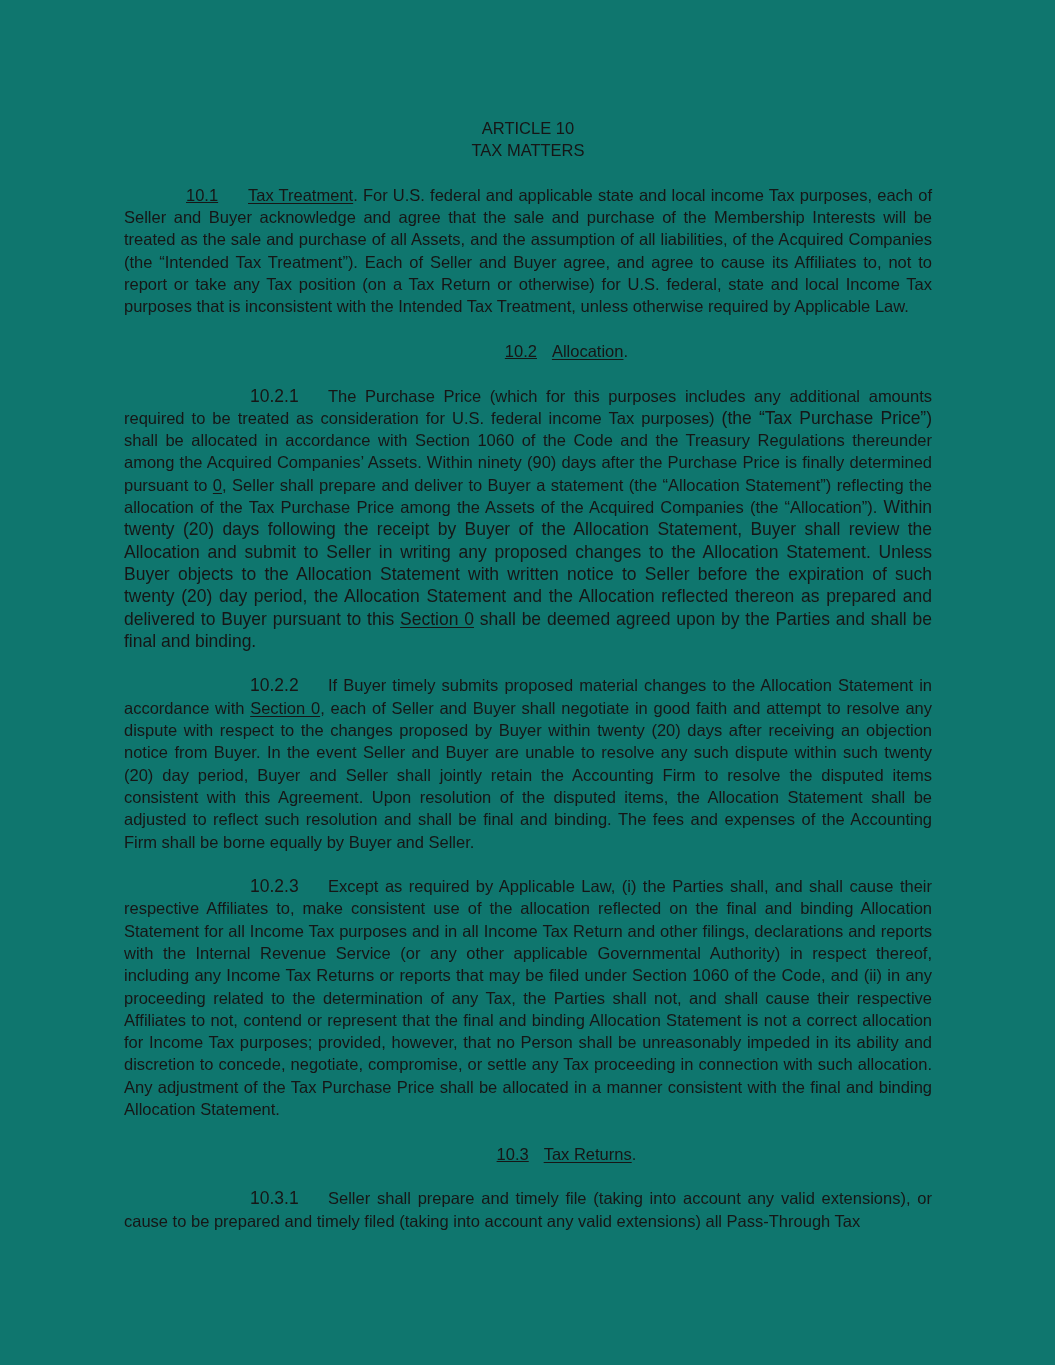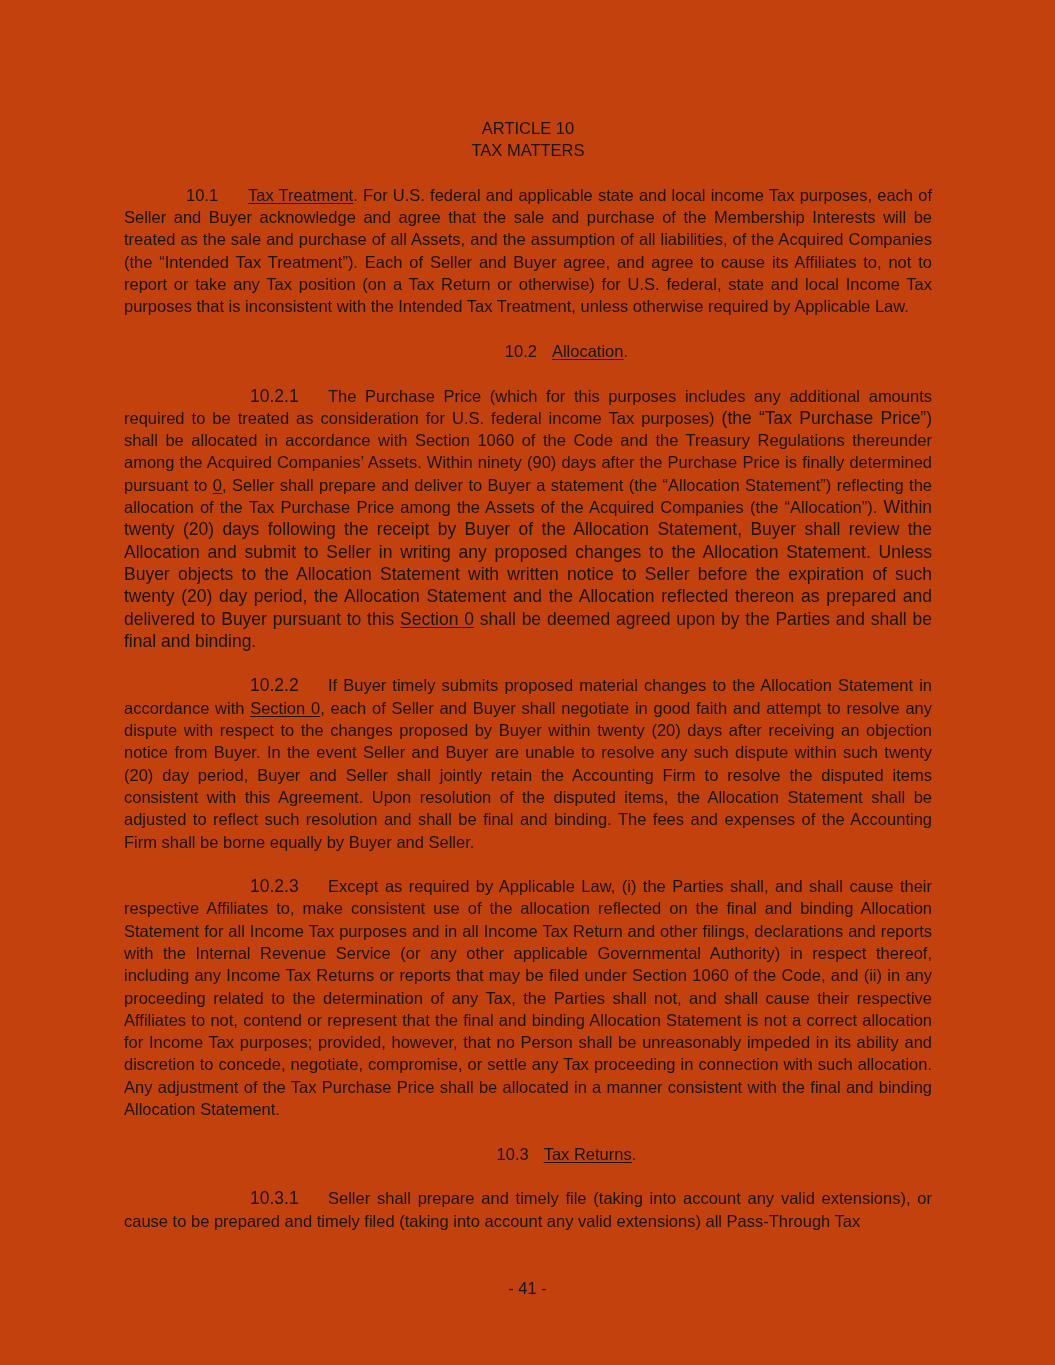--- a/index.html
+++ b/index.html
@@ -1,35 +1,35 @@
 <!DOCTYPE html>
 <html><head>
 <meta charset="utf-8">
 <style>
   html, body { margin: 0; padding: 0; background: #f4f4f2; }
   .page {
     position: relative;
     width: 1055px;
     height: 1365px;
     margin: 0 auto;
-    background: #c2410c;
+    background: #0f766e;
     box-sizing: border-box;
     padding: 117px 123px 0 124px;
     font-family: "Liberation Sans", sans-serif;
     font-size: 16.5px;
     line-height: 22.3px;
     color: #161616;
     overflow: hidden;
   }
   .heading { text-align: center; margin: 0 0 22.3px 0; }
   .para { text-align: justify; margin: 0 0 22.3px 0; }
   .h2 { text-align: center; margin: 0 0 22.3px 0; }
   .ind1 { display: inline-block; width: 62px; height: 1px; }
   .ind2 { display: inline-block; width: 126px; height: 1px; }
-  .numbox1 { display: inline-block; width: 62px; }
+  .numbox1 { display: inline-block; width: 62px; text-decoration: underline; }
   .numbox2 { display: inline-block; width: 78px; }
   .serif, .numbox2 { font-family: Liberation Sans, sans-serif; font-size: 1.06em; }
   .u { text-decoration: underline; text-underline-offset: 2px; }
   .pagenum { position: absolute; left: 0; right: 0; top: 1277px; text-align: center; }
 </style>
 </head>
 <body>
 
 <div class="page">
 
@@ -45,15 +45,14 @@
   <p class="para"><span class="ind2"></span><span class="numbox2">10.2.1</span><span>The Purchase Price (which for this purposes includes any additional amounts required to be treated as consideration for U.S. federal income Tax purposes) </span><span class="serif">(the “Tax Purchase Price”) </span><span>shall be allocated in accordance with Section 1060 of the Code and the Treasury Regulations thereunder among the Acquired Companies’ Assets.  Within ninety (90) days after the Purchase Price is finally determined pursuant to </span><span class="u">0</span><span>, Seller shall prepare and deliver to Buyer a statement (the “Allocation Statement”) reflecting the allocation of the Tax Purchase Price among the Assets of the Acquired Companies (the “Allocation”).  </span><span class="serif">Within twenty (20) days following the receipt by Buyer of the Allocation Statement, Buyer shall review the Allocation and submit to Seller in writing any proposed changes to the Allocation Statement.  Unless Buyer objects to the Allocation Statement with written notice to Seller before the expiration of such twenty (20) day period, the Allocation Statement and the Allocation reflected thereon as prepared and delivered to Buyer pursuant to this </span><span class="serif u">Section 0</span><span class="serif"> shall be deemed agreed upon by the Parties and shall be final and binding.</span></p>
 
   <p class="para"><span class="ind2"></span><span class="numbox2">10.2.2</span><span>If Buyer timely submits proposed material changes to the Allocation Statement in accordance with </span><span class="u">Section 0</span><span>, each of Seller and Buyer shall negotiate in good faith and attempt to resolve any dispute with respect to the changes proposed by Buyer within twenty (20) days after receiving an objection notice from Buyer.  In the event Seller and Buyer are unable to resolve any such dispute within such twenty (20) day period, Buyer and Seller shall jointly retain the Accounting Firm to resolve the disputed items consistent with this Agreement. Upon resolution of the disputed items, the Allocation Statement shall be adjusted to reflect such resolution and shall be final and binding. The fees and expenses of the Accounting Firm shall be borne equally by Buyer and Seller.</span></p>
 
   <p class="para"><span class="ind2"></span><span class="numbox2">10.2.3</span><span>Except as required by Applicable Law, (i) the Parties shall, and shall cause their respective Affiliates to, make consistent use of the allocation reflected on the final and binding Allocation Statement for all Income Tax purposes and in all Income Tax Return and other filings, declarations and reports with the Internal Revenue Service (or any other applicable Governmental Authority) in respect thereof, including any Income Tax Returns or reports that may be filed under Section 1060 of the Code, and (ii) in any proceeding related to the determination of any Tax, the Parties shall not, and shall cause their respective Affiliates to not, contend or represent that the final and binding Allocation Statement is not a correct allocation for Income Tax purposes; provided, however, that no Person shall be unreasonably impeded in its ability and discretion to concede, negotiate, compromise, or settle any Tax proceeding in connection with such allocation.  Any adjustment of the Tax Purchase Price shall be allocated in a manner consistent with the final and binding Allocation Statement.</span></p>
 
   <p class="h2"><span class="ind1"></span><span class="numbox1">10.3</span><span class="u">Tax Returns</span><span>.</span></p>
 
   <p class="para"><span class="ind2"></span><span class="numbox2">10.3.1</span><span>Seller shall prepare and timely file (taking into account any valid extensions), or cause to be prepared and timely filed (taking into account any valid extensions) all Pass-Through Tax</span></p>
 
-  <div class="pagenum">- 41 -</div>
 
 </div>
 
 </body></html>

